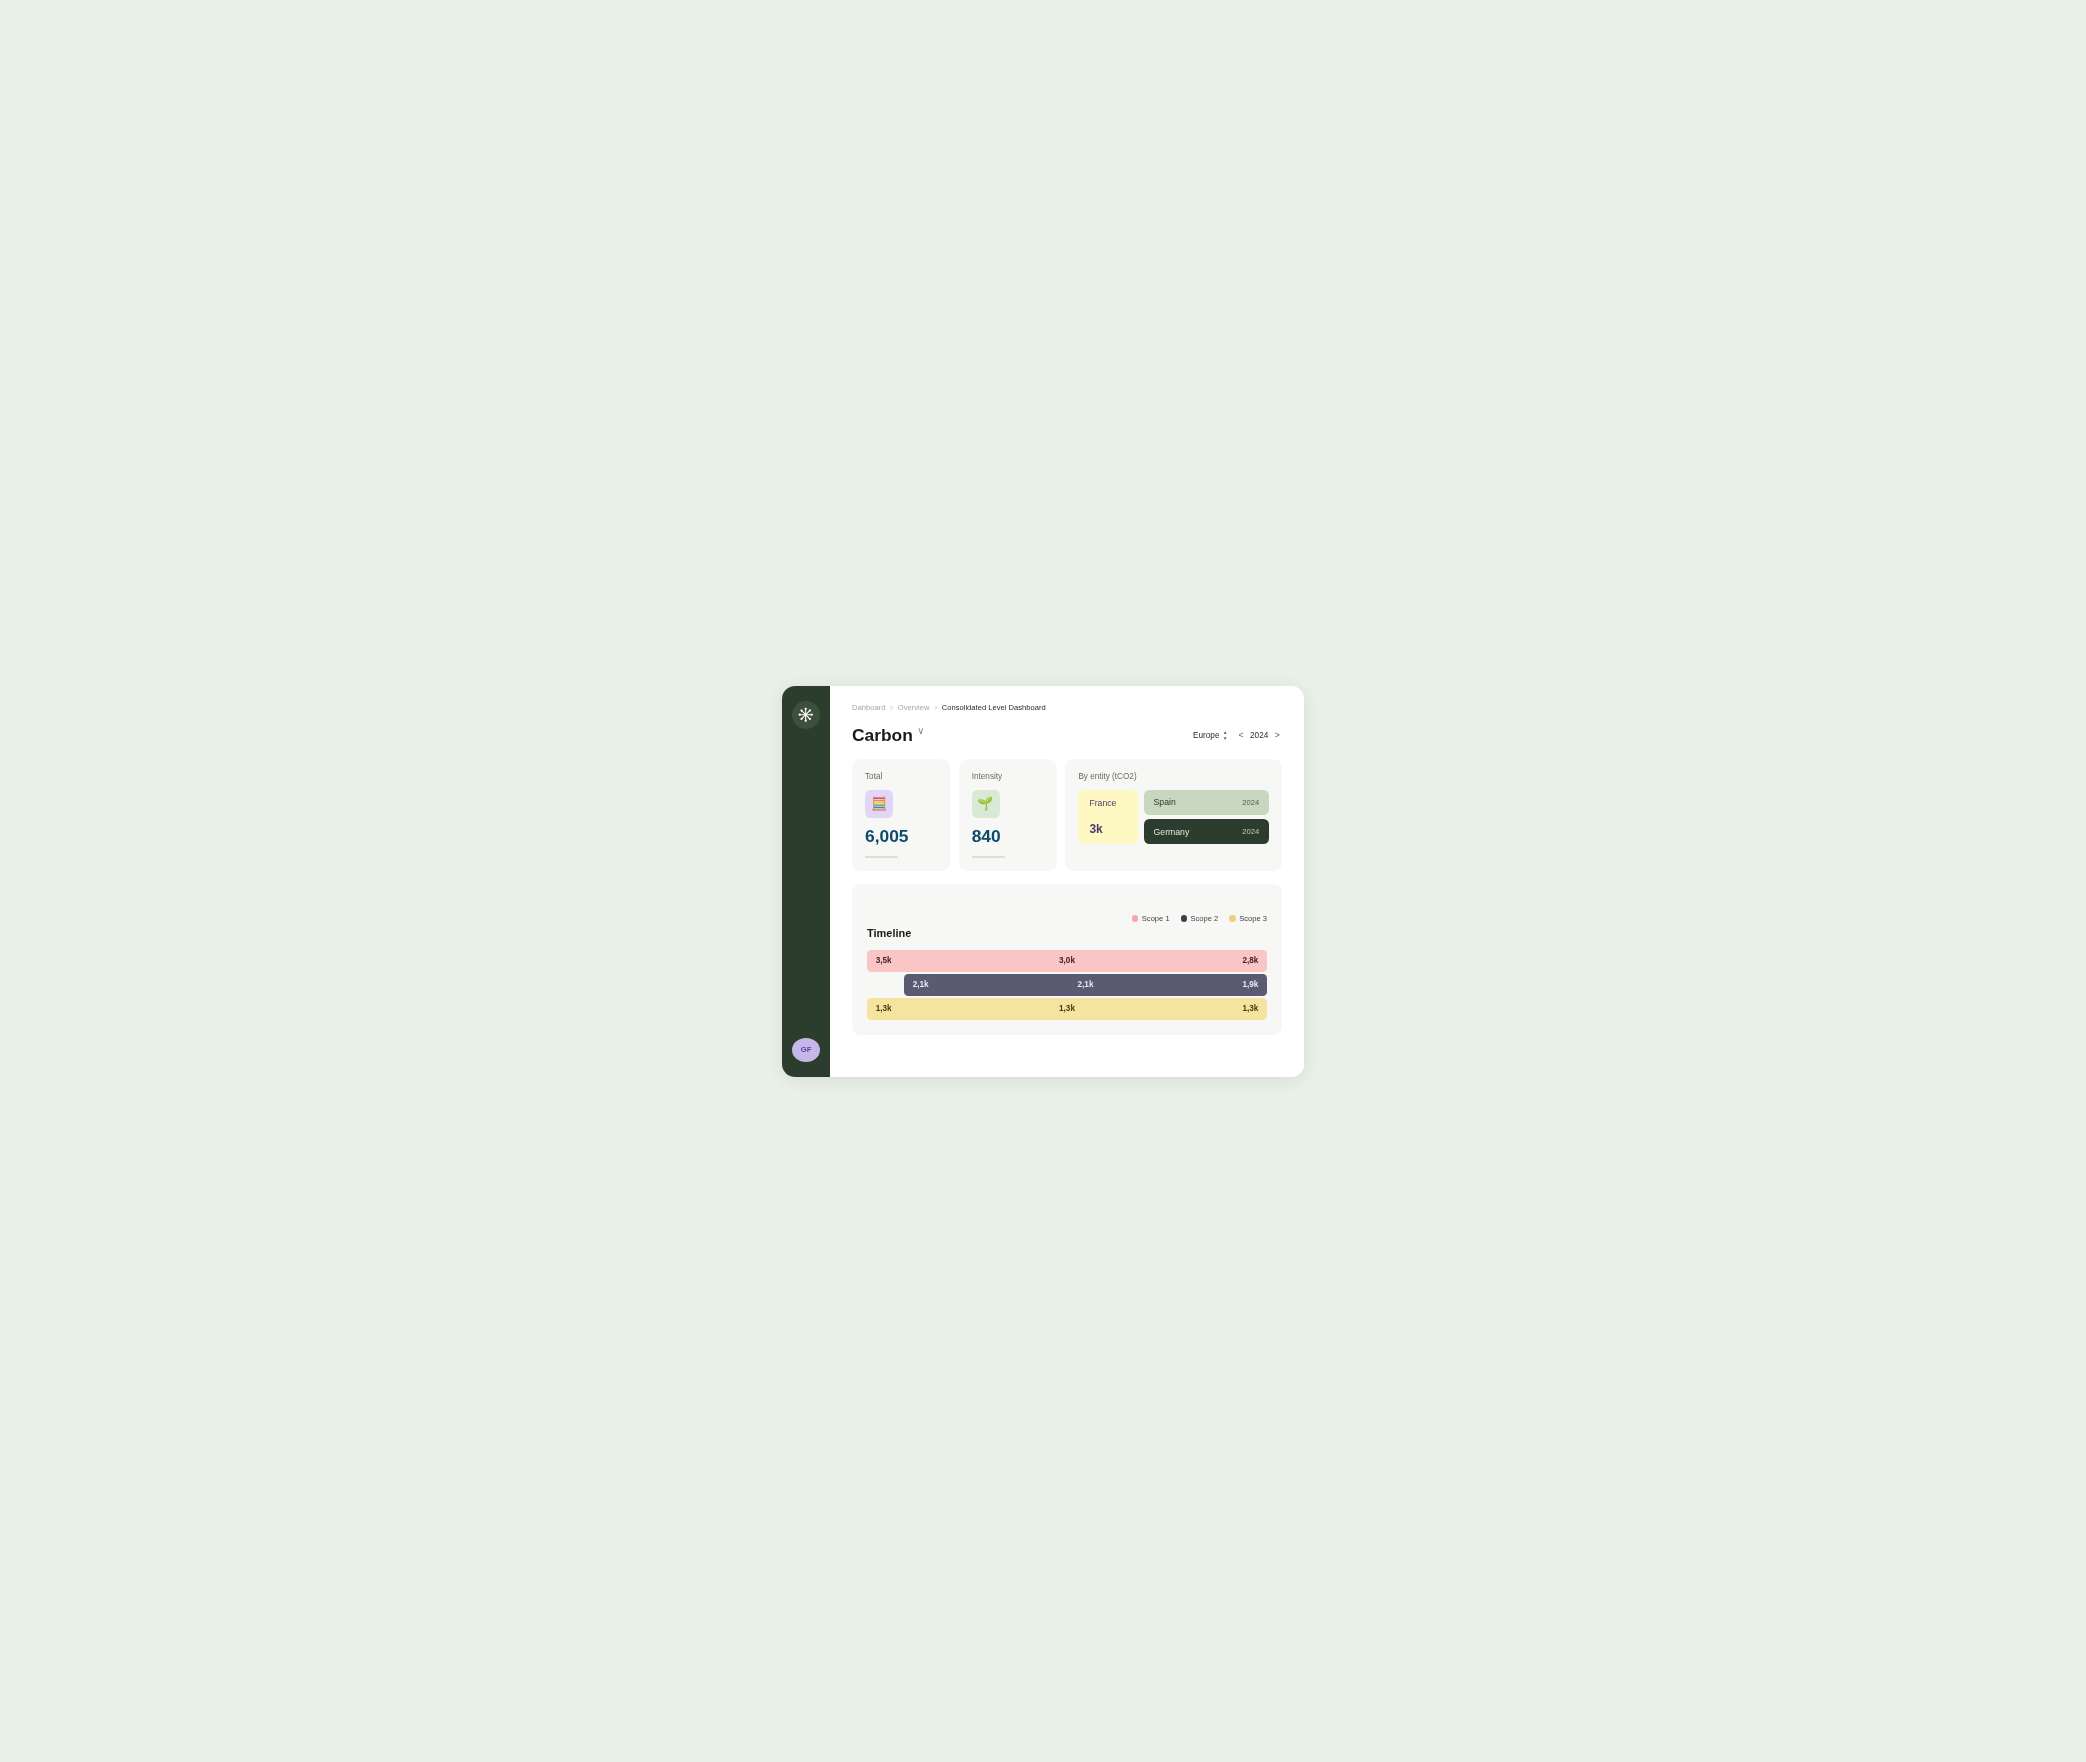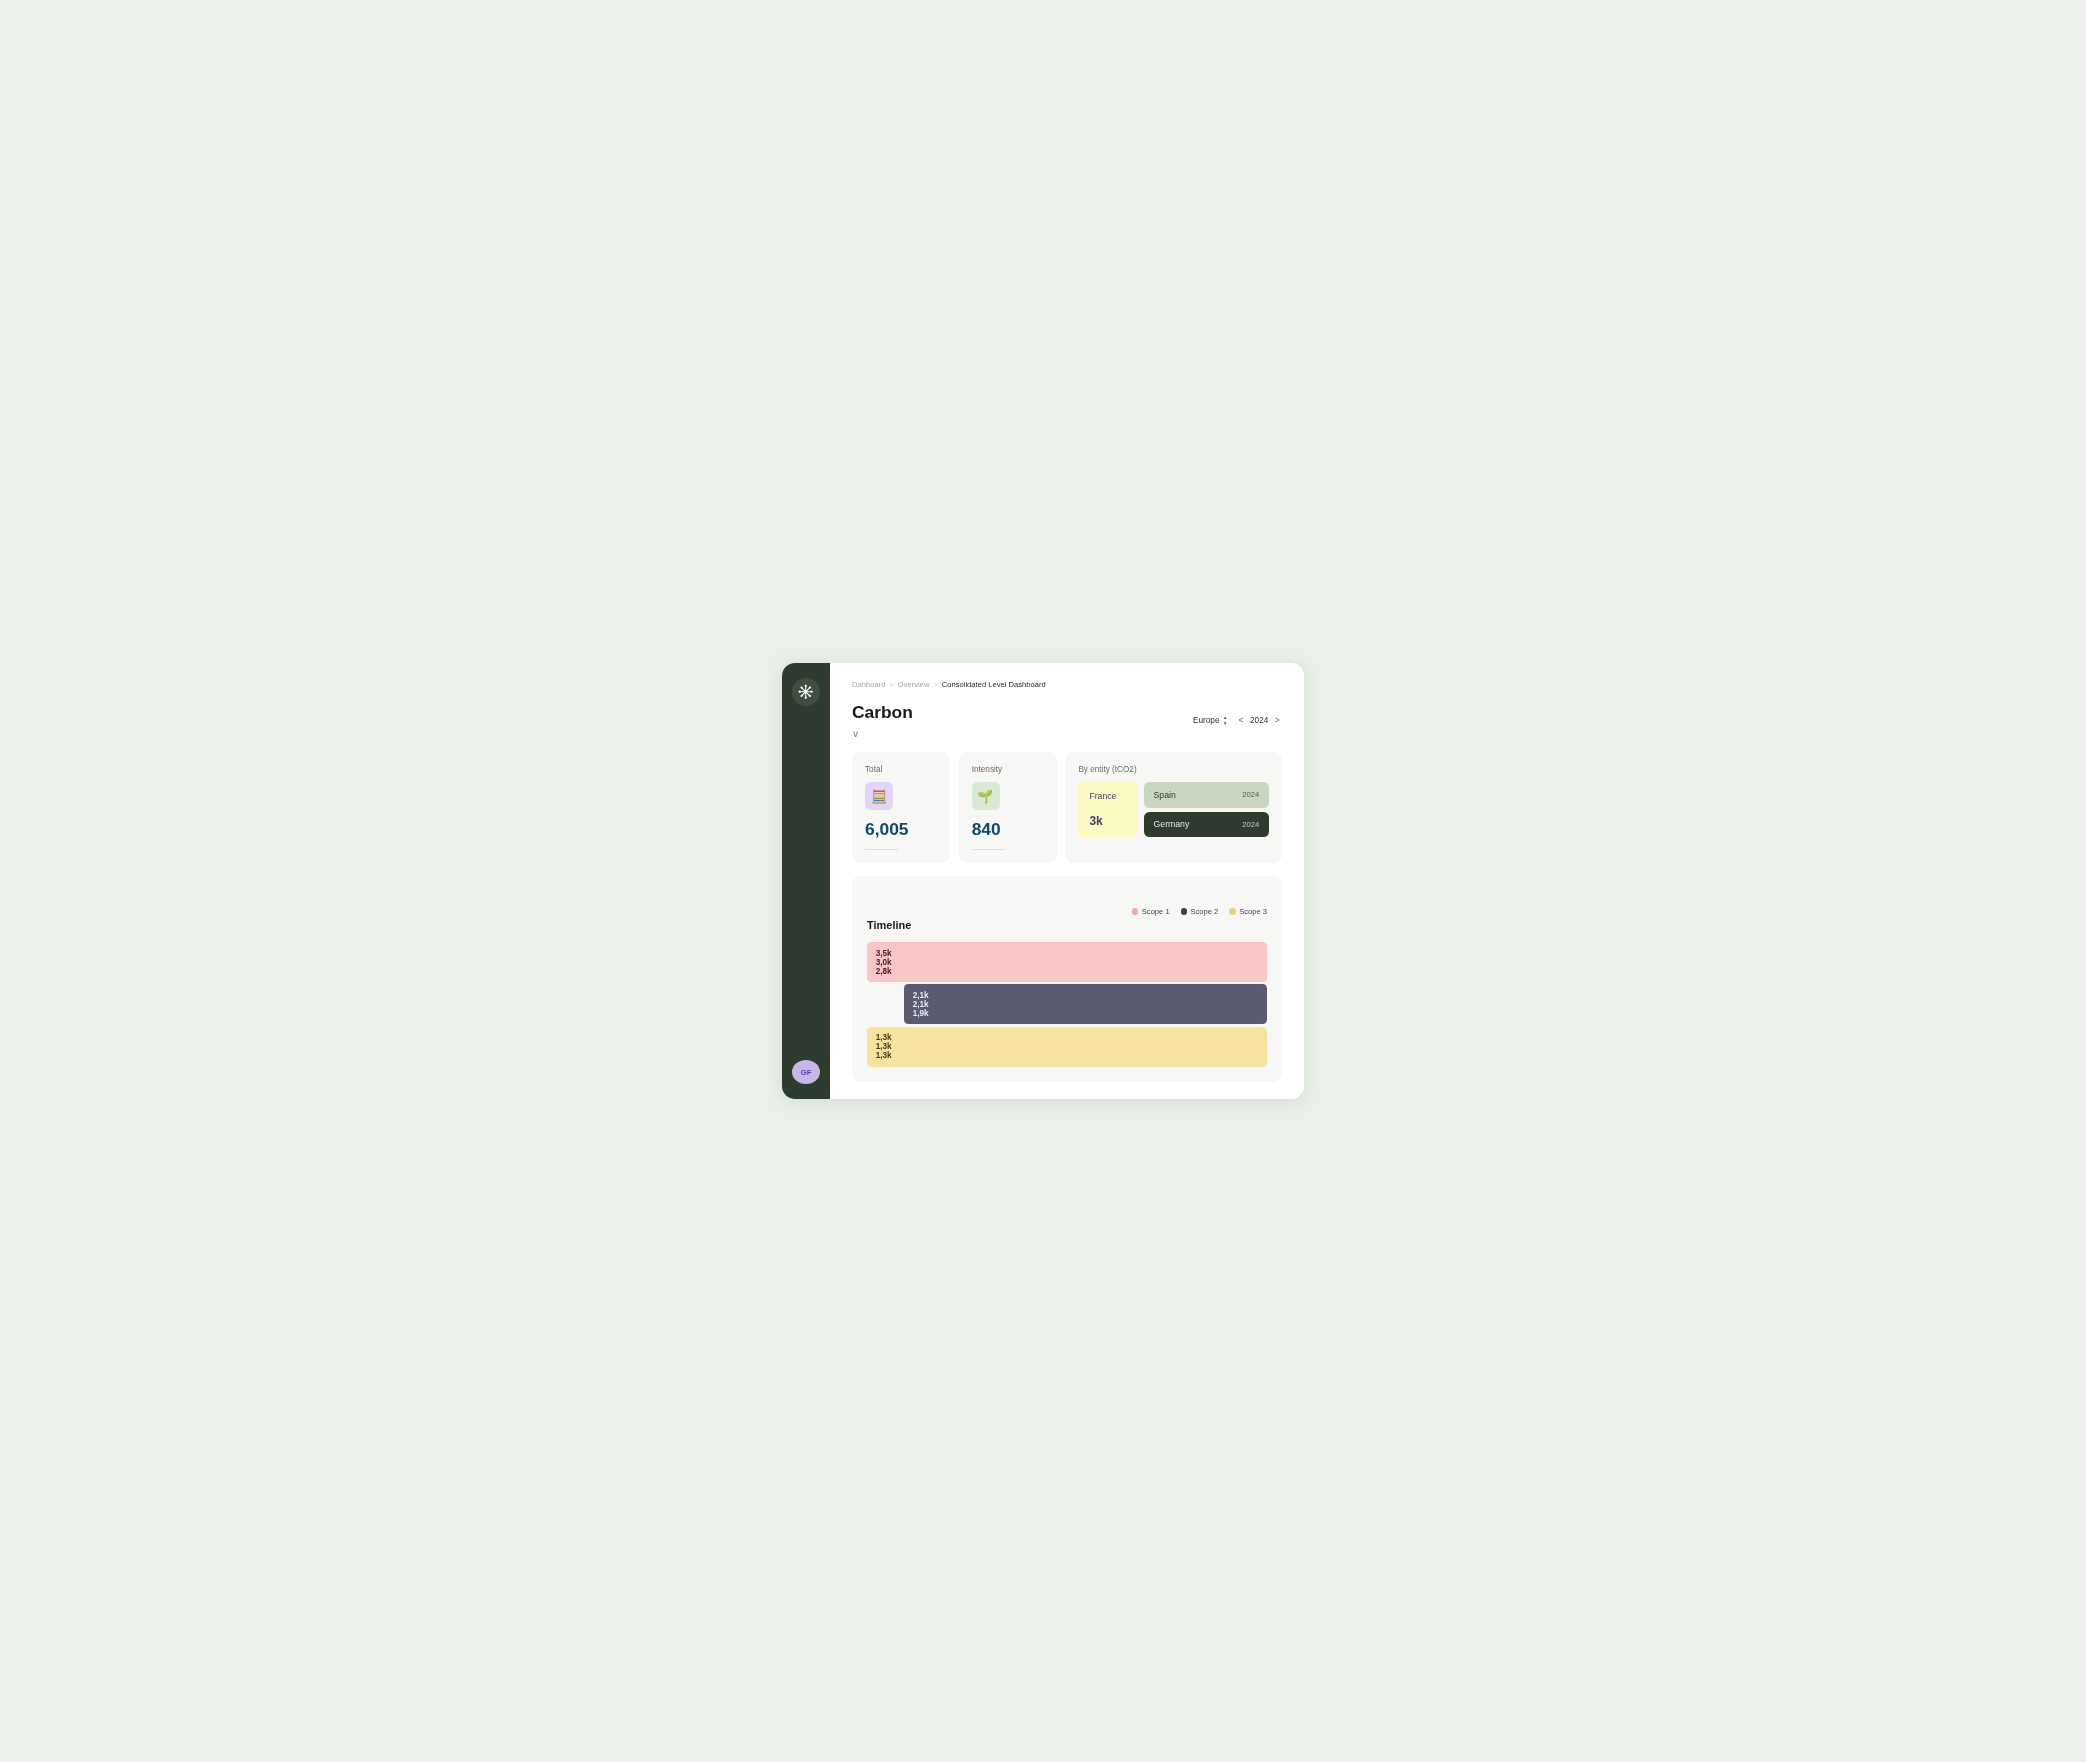--- a/index.html
+++ b/index.html
@@ -98,21 +98,20 @@
     .header-row {
       display: flex;
       align-items: center;
       justify-content: space-between;
     }
 
     .page-title-container {
       display: flex;
       align-items: flex-start;
       gap: 4.3px;
-      flex-direction: column;
     }
 
     .page-title {
       font-size: 17.4px;
       font-weight: 700;
       color: #1a1a1a;
     }
 
     .page-title-chevron {
       color: #888;
@@ -357,21 +356,20 @@
 
     .bar-row.scope3 {
       background: #f5e4a0;
       color: #4a3a10;
     }
 
     .bar-values {
       display: flex;
       width: 100%;
       justify-content: space-between;
-      flex-direction: column;
     }
 
     .bar-val {
       font-size: 8.2px;
       font-weight: 600;
     }
   </style>
 </head>
 <body>
 

